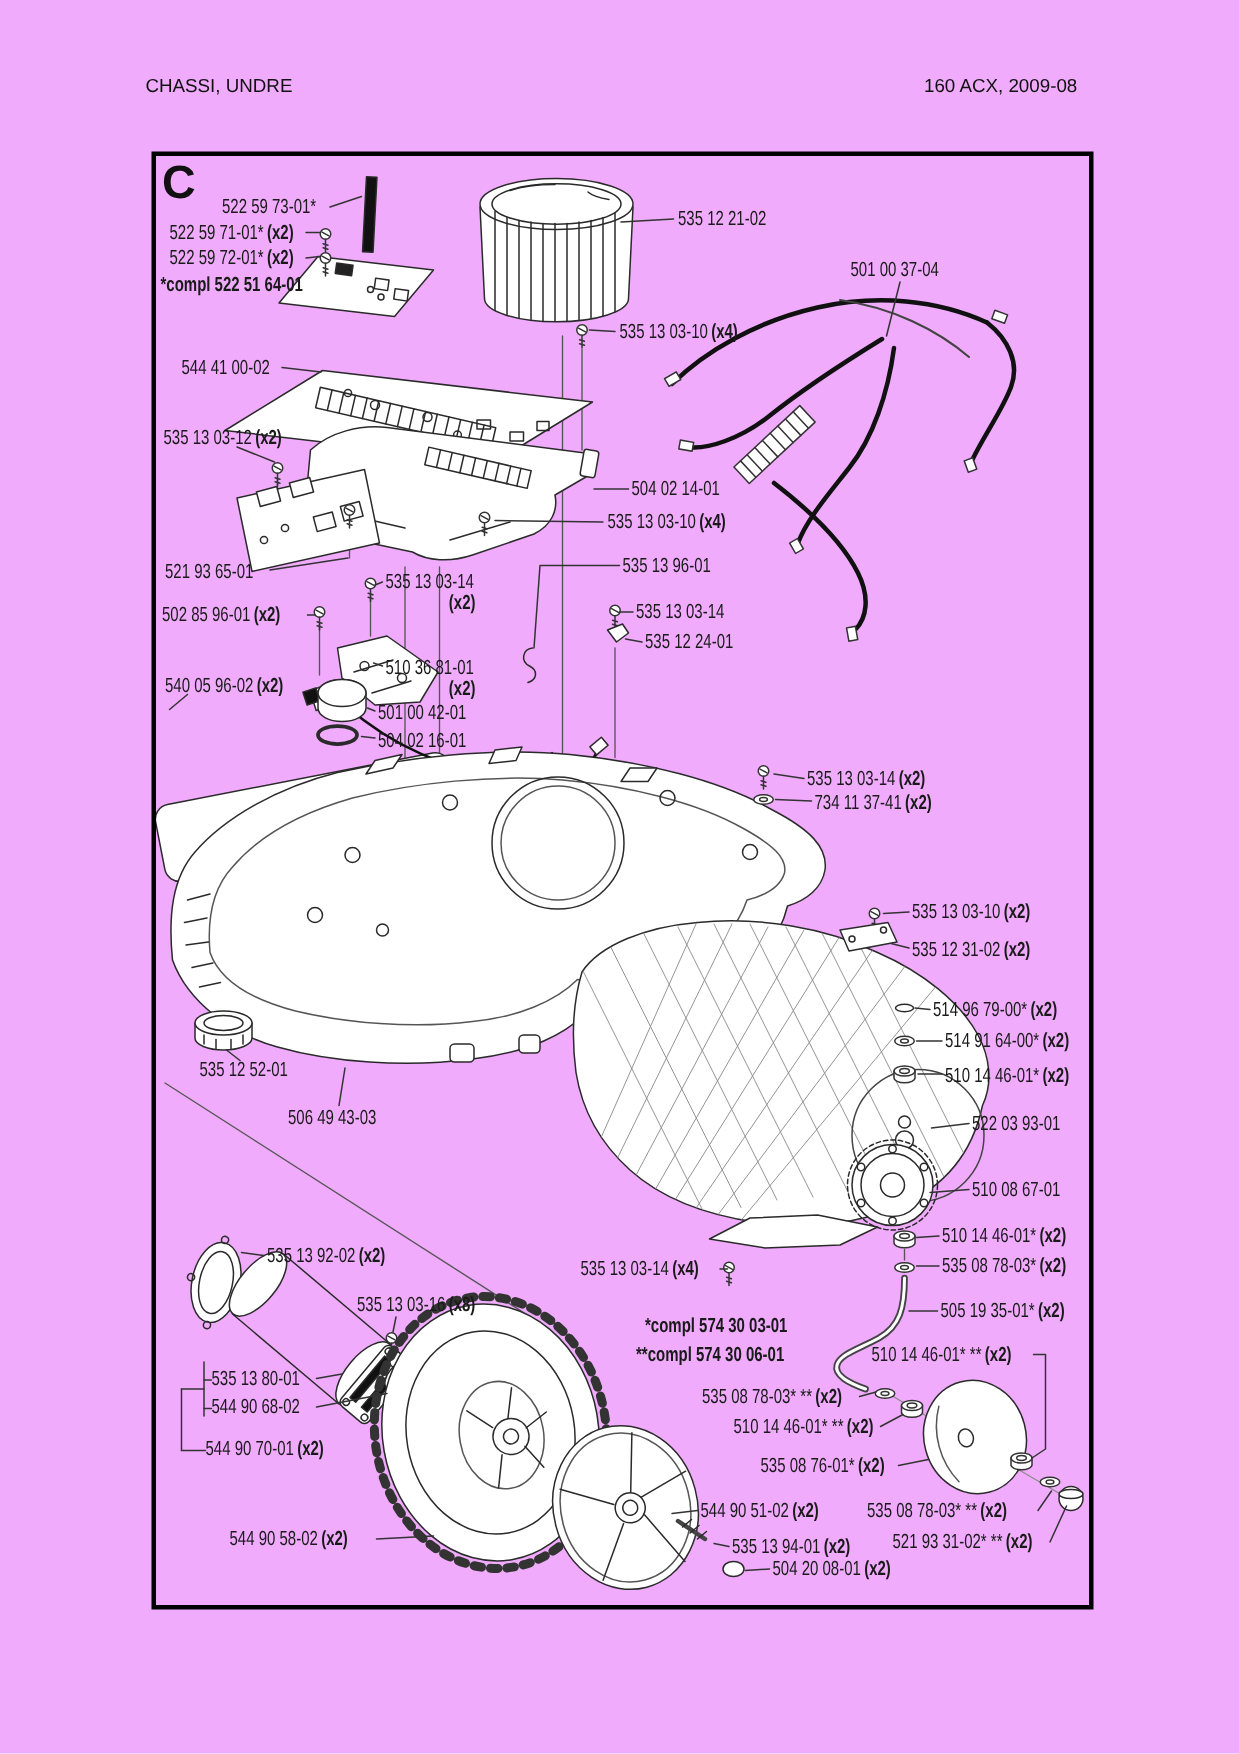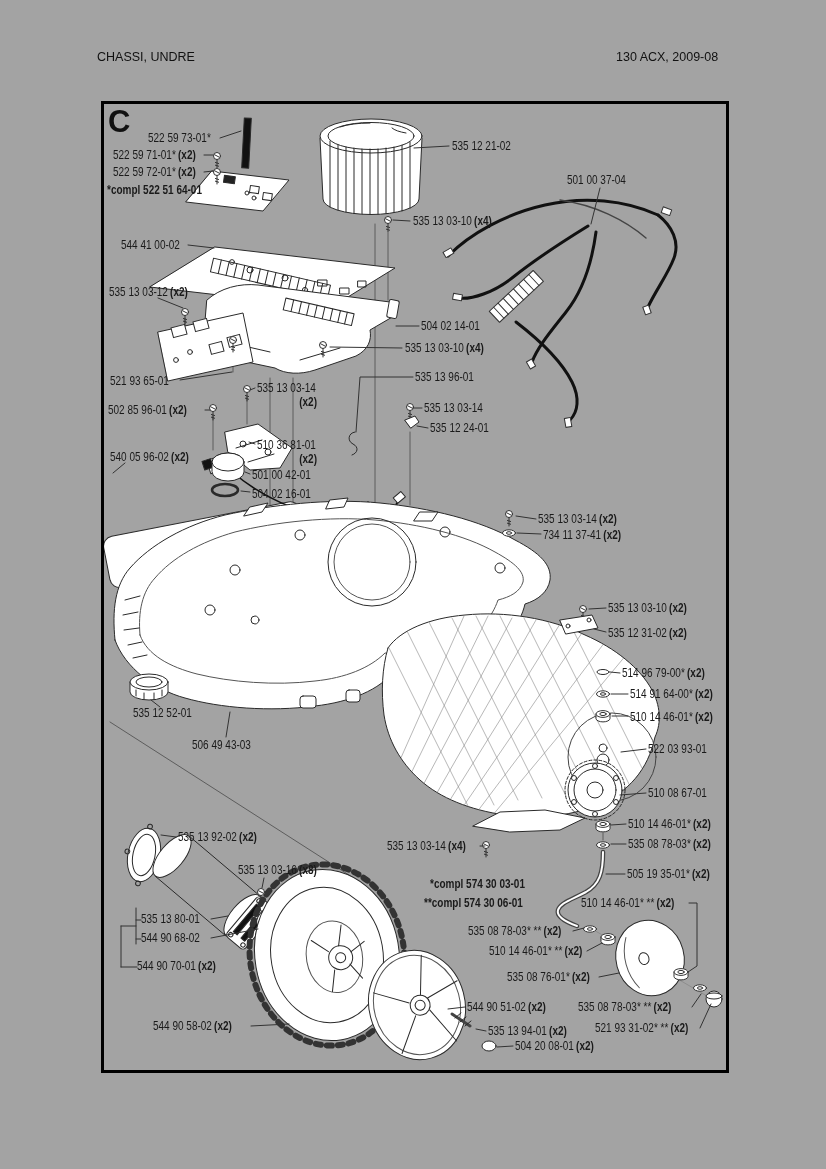--- a/index.html
+++ b/index.html
@@ -1,32 +1,32 @@
 <!DOCTYPE html>
 <html><head>
 <meta charset="utf-8">
 <style>
   html,body{margin:0;padding:0;background:#fff;}
-  #page{position:relative;width:826px;height:1169px;background:#a3a3a3;overflow:hidden;
+  #page{position:relative;width:826px;height:1169px;background:#f0abfc;overflow:hidden;
         font-family:"Liberation Sans",sans-serif;color:#111;}
   .hdr{position:absolute;font-size:12.5px;white-space:nowrap;color:#111;}
   #frame{position:absolute;left:101px;top:101px;width:622px;height:966px;border:3px solid #000;}
   .secC{position:absolute;left:108px;top:104px;font-size:31px;font-weight:700;}
   .co{position:absolute;font-size:13.5px;line-height:14px;white-space:nowrap;color:#1a1a1a;
       transform:scaleX(.74);transform-origin:0 0;}
   .co .q{font-weight:700;margin-left:3px;}
   .note{font-weight:700;}
   #art{position:absolute;left:104px;top:104px;width:622px;height:966px;}
 </style>
 </head>
 <body>
 <div id="page">
 
 <div class="hdr" style="left:97px;top:50px">CHASSI, UNDRE</div>
-<div class="hdr" style="left:616px;top:50px">130 ACX, 2009-08</div>
+<div class="hdr" style="left:616px;top:50px">160 ACX, 2009-08</div>
 
 <div id="frame"></div>
 <div class="secC">C</div>
 
 <svg id="art" viewBox="104 104 622 966" xmlns="http://www.w3.org/2000/svg">
   <defs>
     <g id="scr" stroke="#333" stroke-width="1" fill="none">
       <circle r="3.5" fill="#fff"></circle>
           <line x1="-2.3" y1="-1.2" x2="2.3" y2="1.2"></line>
       <line y1="3.5" y2="12"></line>

